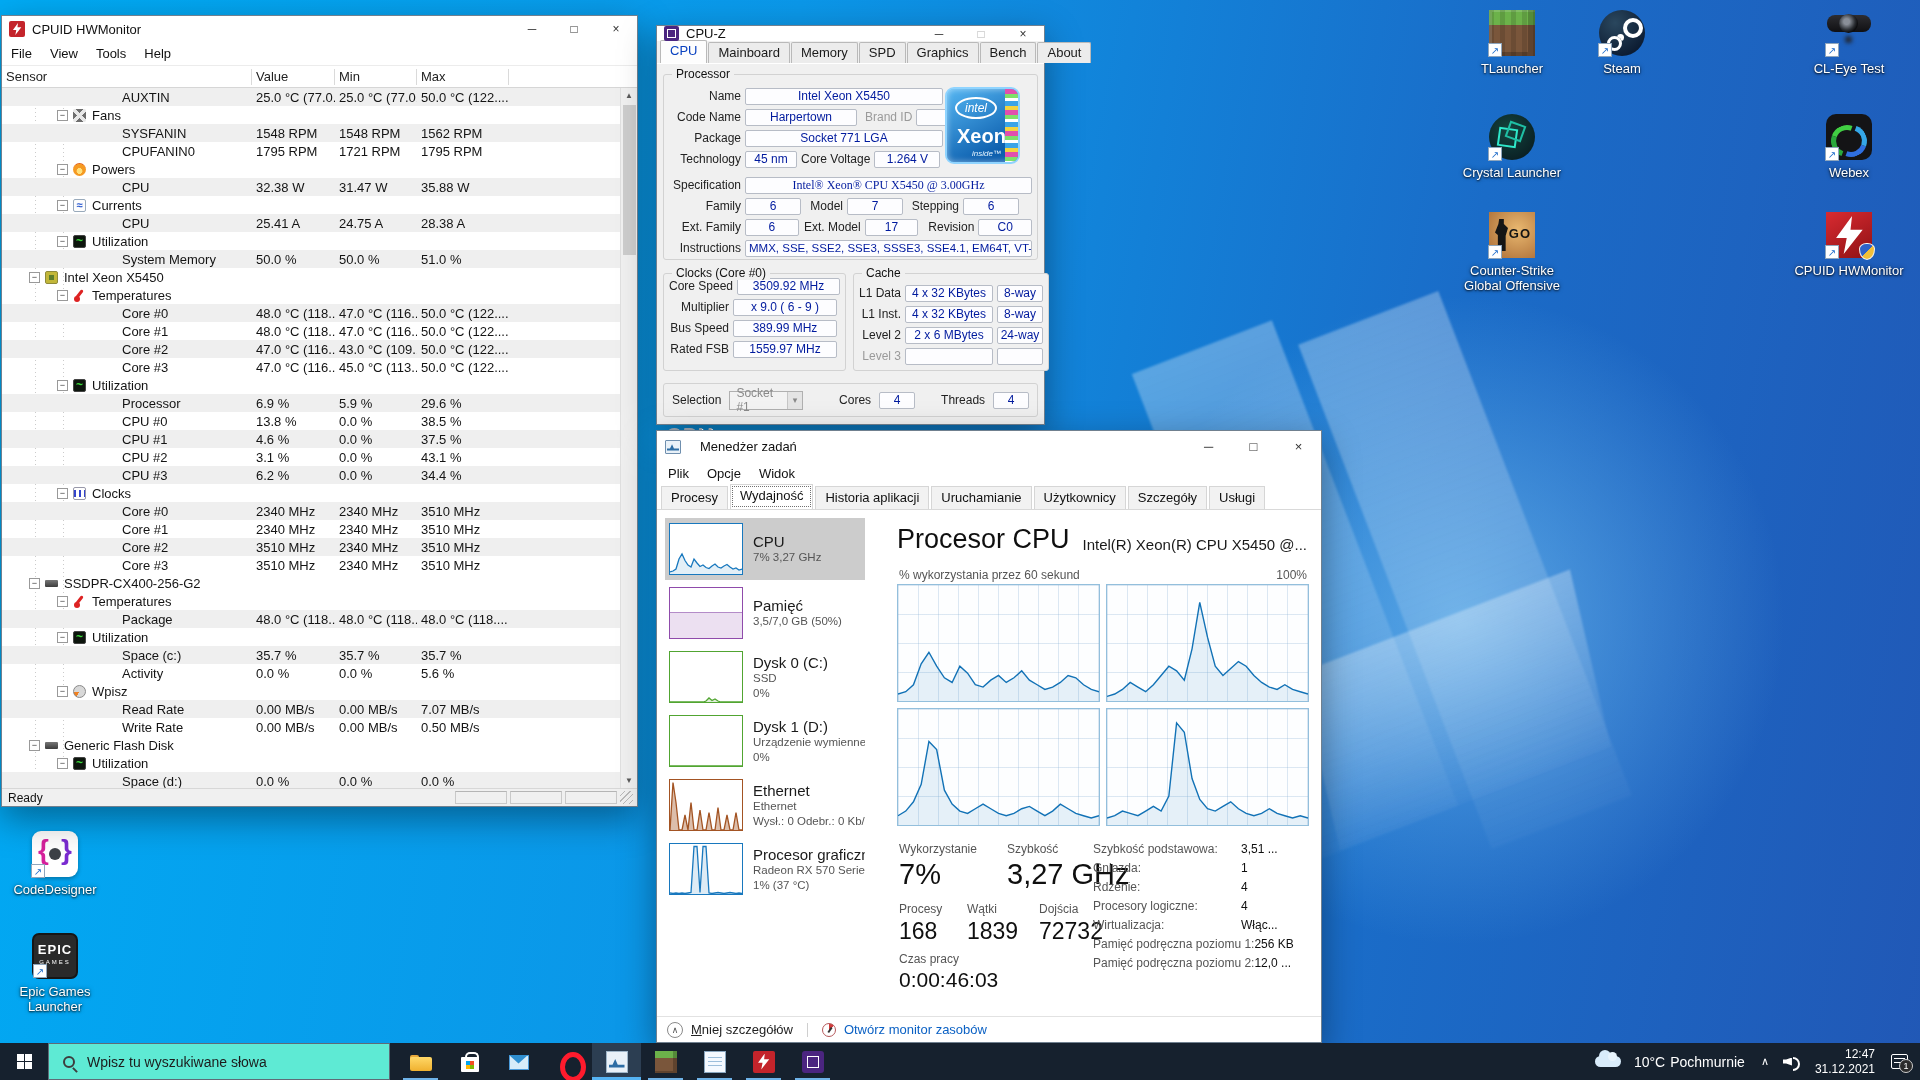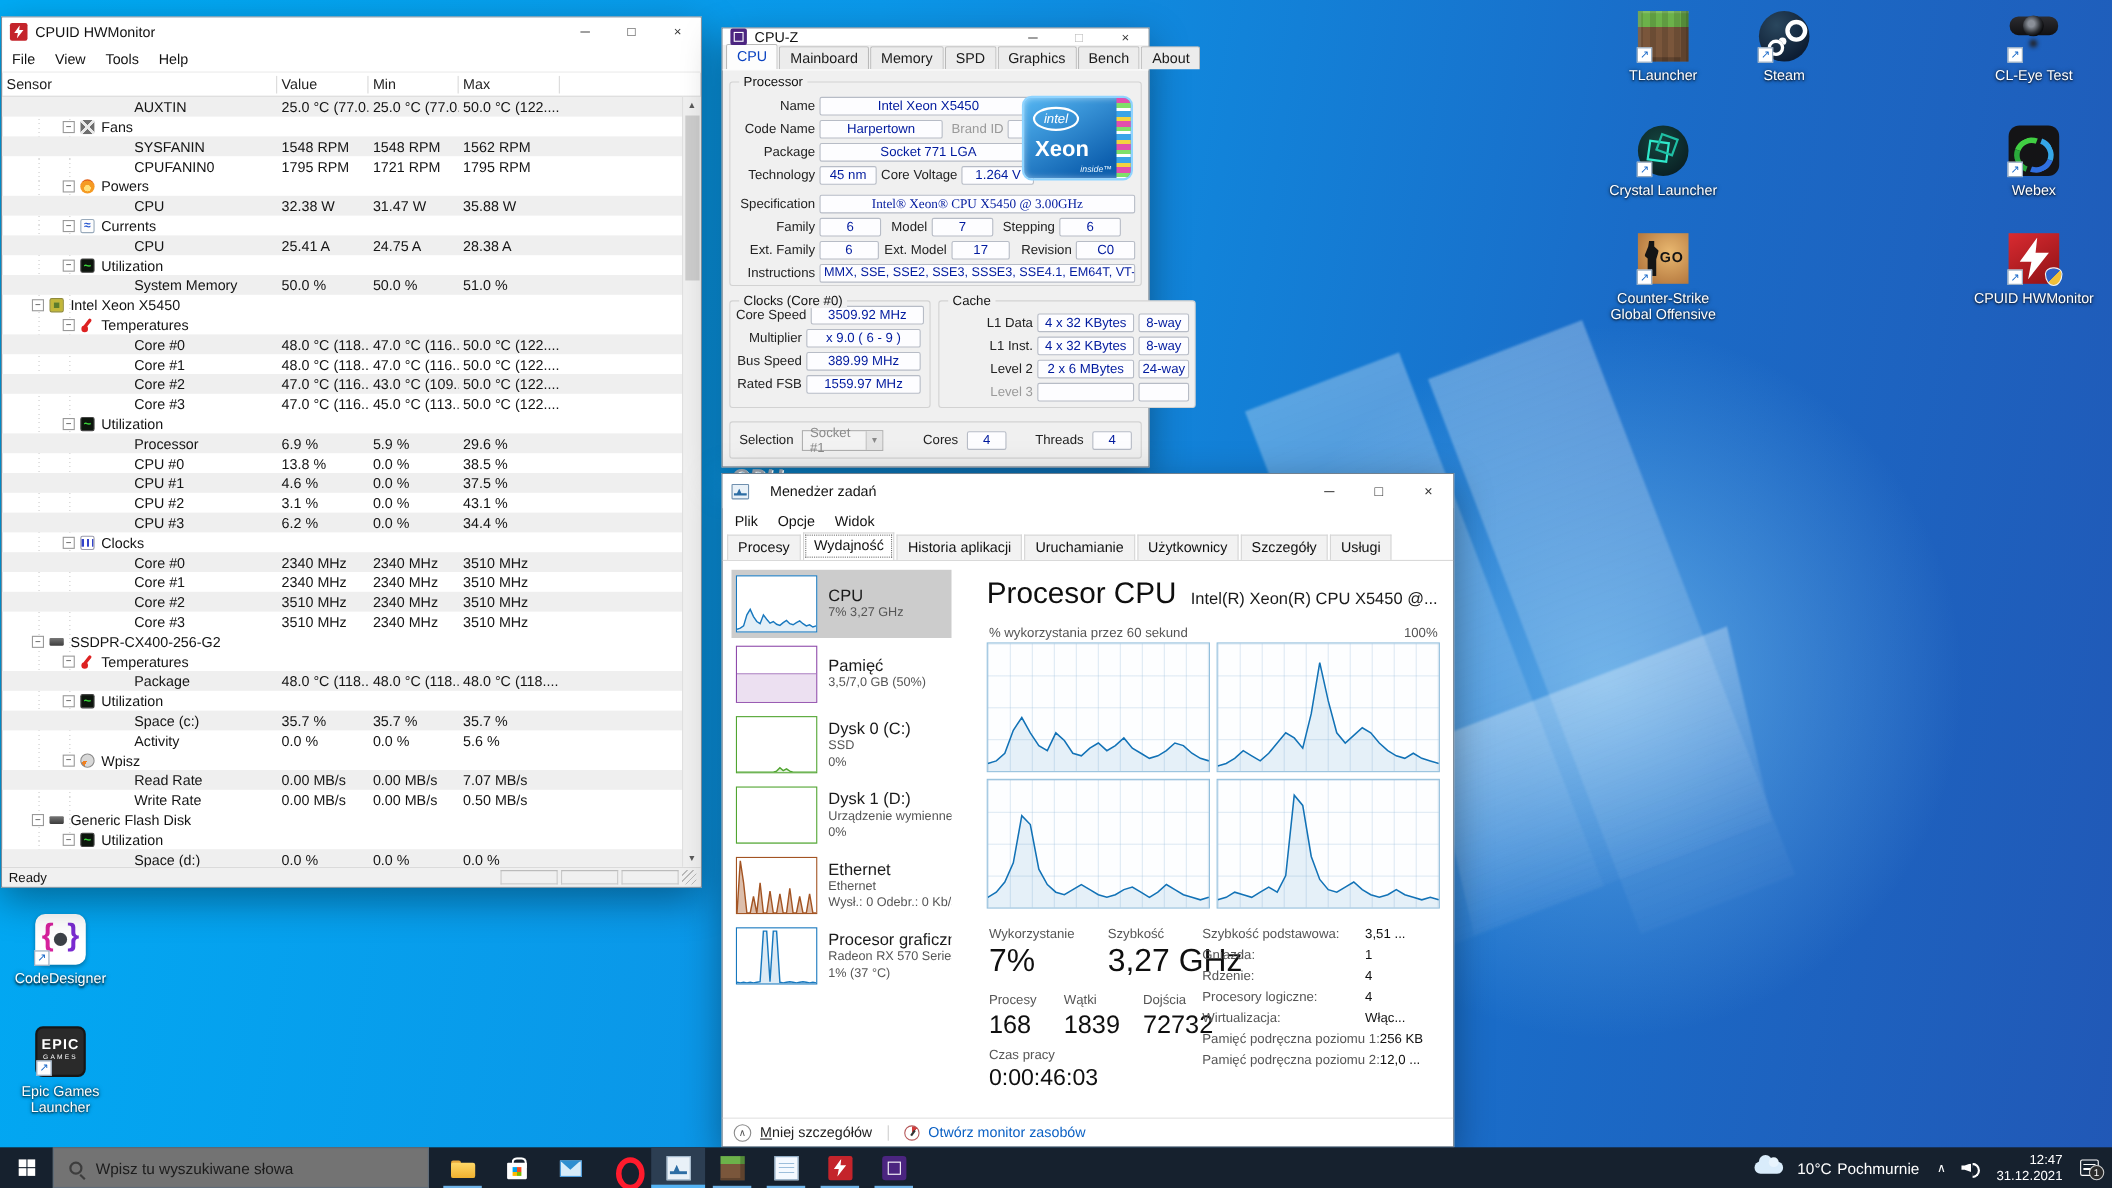--- a/index.html
+++ b/index.html
@@ -132,31 +132,31 @@
 .cz-tab.active{background:#fdfdfd;color:#0a42c0;padding-bottom:5px;}
 .cz-body{flex:1;padding:5px 6px 4px 6px;position:relative;}
 .group{position:relative;border:1px solid #d2d2d2;border-radius:3px;background:#f0f0f0;}
 .legend{position:absolute;top:-8px;left:8px;background:#f0f0f0;padding:0 4px;font-size:12px;color:#111;line-height:14px;}
 .cz-row{display:flex;align-items:center;margin:3px 5px 0 5px;gap:4px;font-size:12px;color:#222;height:18px;}
 .cz-lab{flex:0 0 72px;text-align:right;white-space:nowrap;}
 .cz-field{height:17px;border:1px solid #b7bcc6;background:#fdfdff;color:#001a9e;display:flex;align-items:center;
  justify-content:center;font-size:12px;padding:0 3px;border-radius:2px;white-space:nowrap;overflow:hidden;}
 .gray-lab{color:#9a9a9a;}
 #proc-group{margin-top:5px;height:186px;}
-#xeon-logo{position:absolute;right:7px;top:12px;width:101px;height:77px;border-radius:9px;overflow:hidden;
+#xeon-logo{position:absolute;right:17px;top:12px;width:75px;height:77px;border-radius:9px;overflow:hidden;
  background:linear-gradient(150deg,#55b6f2,#0d5fae 80%);border:2px solid #8fd4ff;box-shadow:inset 0 0 6px rgba(255,255,255,.5);}
 #xeon-logo .mosaic{position:absolute;right:0;top:0;bottom:0;width:13px;
  background:repeating-linear-gradient(#e14fae 0 5px,#7fe06a 5px 9px,#ffffff 9px 12px,#3aa4e8 12px 17px,#f3d340 17px 21px);}
 #xeon-logo .intel{position:absolute;left:8px;top:8px;border:2px solid #fff;border-radius:50%;padding:2px 8px;
  font-size:12px;color:#fff;font-style:italic;}
 #xeon-logo .xeon{position:absolute;left:10px;top:36px;font-size:20px;font-weight:bold;color:#fff;}
 #xeon-logo .inside{position:absolute;right:17px;bottom:4px;font-size:8px;color:#e8f6ff;font-style:italic;}
 .cz-mid{display:flex;gap:7px;margin-top:13px;}
 #clocks-group{width:183px;height:98px;}
-#cache-group{flex:1;height:98px;padding-left:38px;}
+#cache-group{flex:1;height:98px;}
 .cz-mini-lab{flex:0 0 60px;text-align:right;white-space:nowrap;}
 .cz-cache-lab{flex:0 0 42px;text-align:right;white-space:nowrap;}
 #sel-group{margin-top:12px;height:34px;display:flex;align-items:center;font-size:12px;color:#222;padding:0 8px;gap:8px;}
 .combo{width:88px;height:19px;border:1px solid #b0b0b0;background:#f3f3f3;color:#8a8a8a;display:flex;align-items:center;
  padding-left:6px;font-size:12px;}
 .combo .cbtn{margin-left:auto;width:16px;height:100%;background:#e4e4e4;border-left:1px solid #c6c6c6;
  display:flex;align-items:center;justify-content:center;font-size:9px;color:#888;}
 .cz-footer{display:flex;align-items:center;padding:6px 2px 0 2px;gap:8px;}
 .cz-logo{font-size:21px;font-weight:bold;font-style:italic;color:#9aa3ae;letter-spacing:1px;text-shadow:1px 1px 0 #fff;}
 .cz-ver{font-size:12px;color:#222;}
@@ -212,21 +212,21 @@
  background:conic-gradient(#d23b3b 0 50deg,#fff 50deg 360deg);position:relative;}
 .resmon-ic::before{content:"";position:absolute;left:6px;top:3px;width:2px;height:6px;background:#333;transform:rotate(35deg);}
 .tm-link{color:#0b61c4;}
 
 
 #taskbar{position:absolute;left:0;right:0;bottom:0;height:37px;background:#16212e;display:flex;align-items:stretch;z-index:50;}
 .tb-start{width:48px;display:flex;align-items:center;justify-content:center;}
 .winlogo{width:15px;height:15px;
  background-image:linear-gradient(#fff,#fff),linear-gradient(#fff,#fff),linear-gradient(#fff,#fff),linear-gradient(#fff,#fff);
  background-size:7px 7px;background-position:0 0,8px 0,0 8px,8px 8px;background-repeat:no-repeat;}
-.tb-search{width:342px;background:#737373;border:1px solid #5f6b77;display:flex;align-items:center;gap:12px;
+.tb-search{width:342px;background:#5eead4;border:1px solid #5f6b77;display:flex;align-items:center;gap:12px;
  padding-left:14px;font-size:14px;color:#1c1c1c;}
 .mag{width:12px;height:12px;border:2px solid #3d3d3d;border-radius:50%;position:relative;flex:0 0 12px;}
 .mag::after{content:"";position:absolute;left:9px;top:9px;width:2px;height:6px;background:#3d3d3d;transform:rotate(-45deg);}
 #tb-apps{display:flex;margin-left:6px;}
 .tb-btn{width:49px;position:relative;display:flex;align-items:center;justify-content:center;}
 .tb-btn.active{background:#2c3e52;}
 .tb-btn.running::after{content:"";position:absolute;bottom:0;left:7px;right:7px;height:2px;background:#6fb3e8;}
 .tb-btn.active.running::after{left:0;right:0;height:3px;background:#55b3f3;}
 .tb-ic{width:22px;height:22px;position:relative;}
 .ti-explorer::before{content:"";position:absolute;left:0;top:4px;width:9px;height:5px;background:#e8a93c;border-radius:2px 2px 0 0;}

